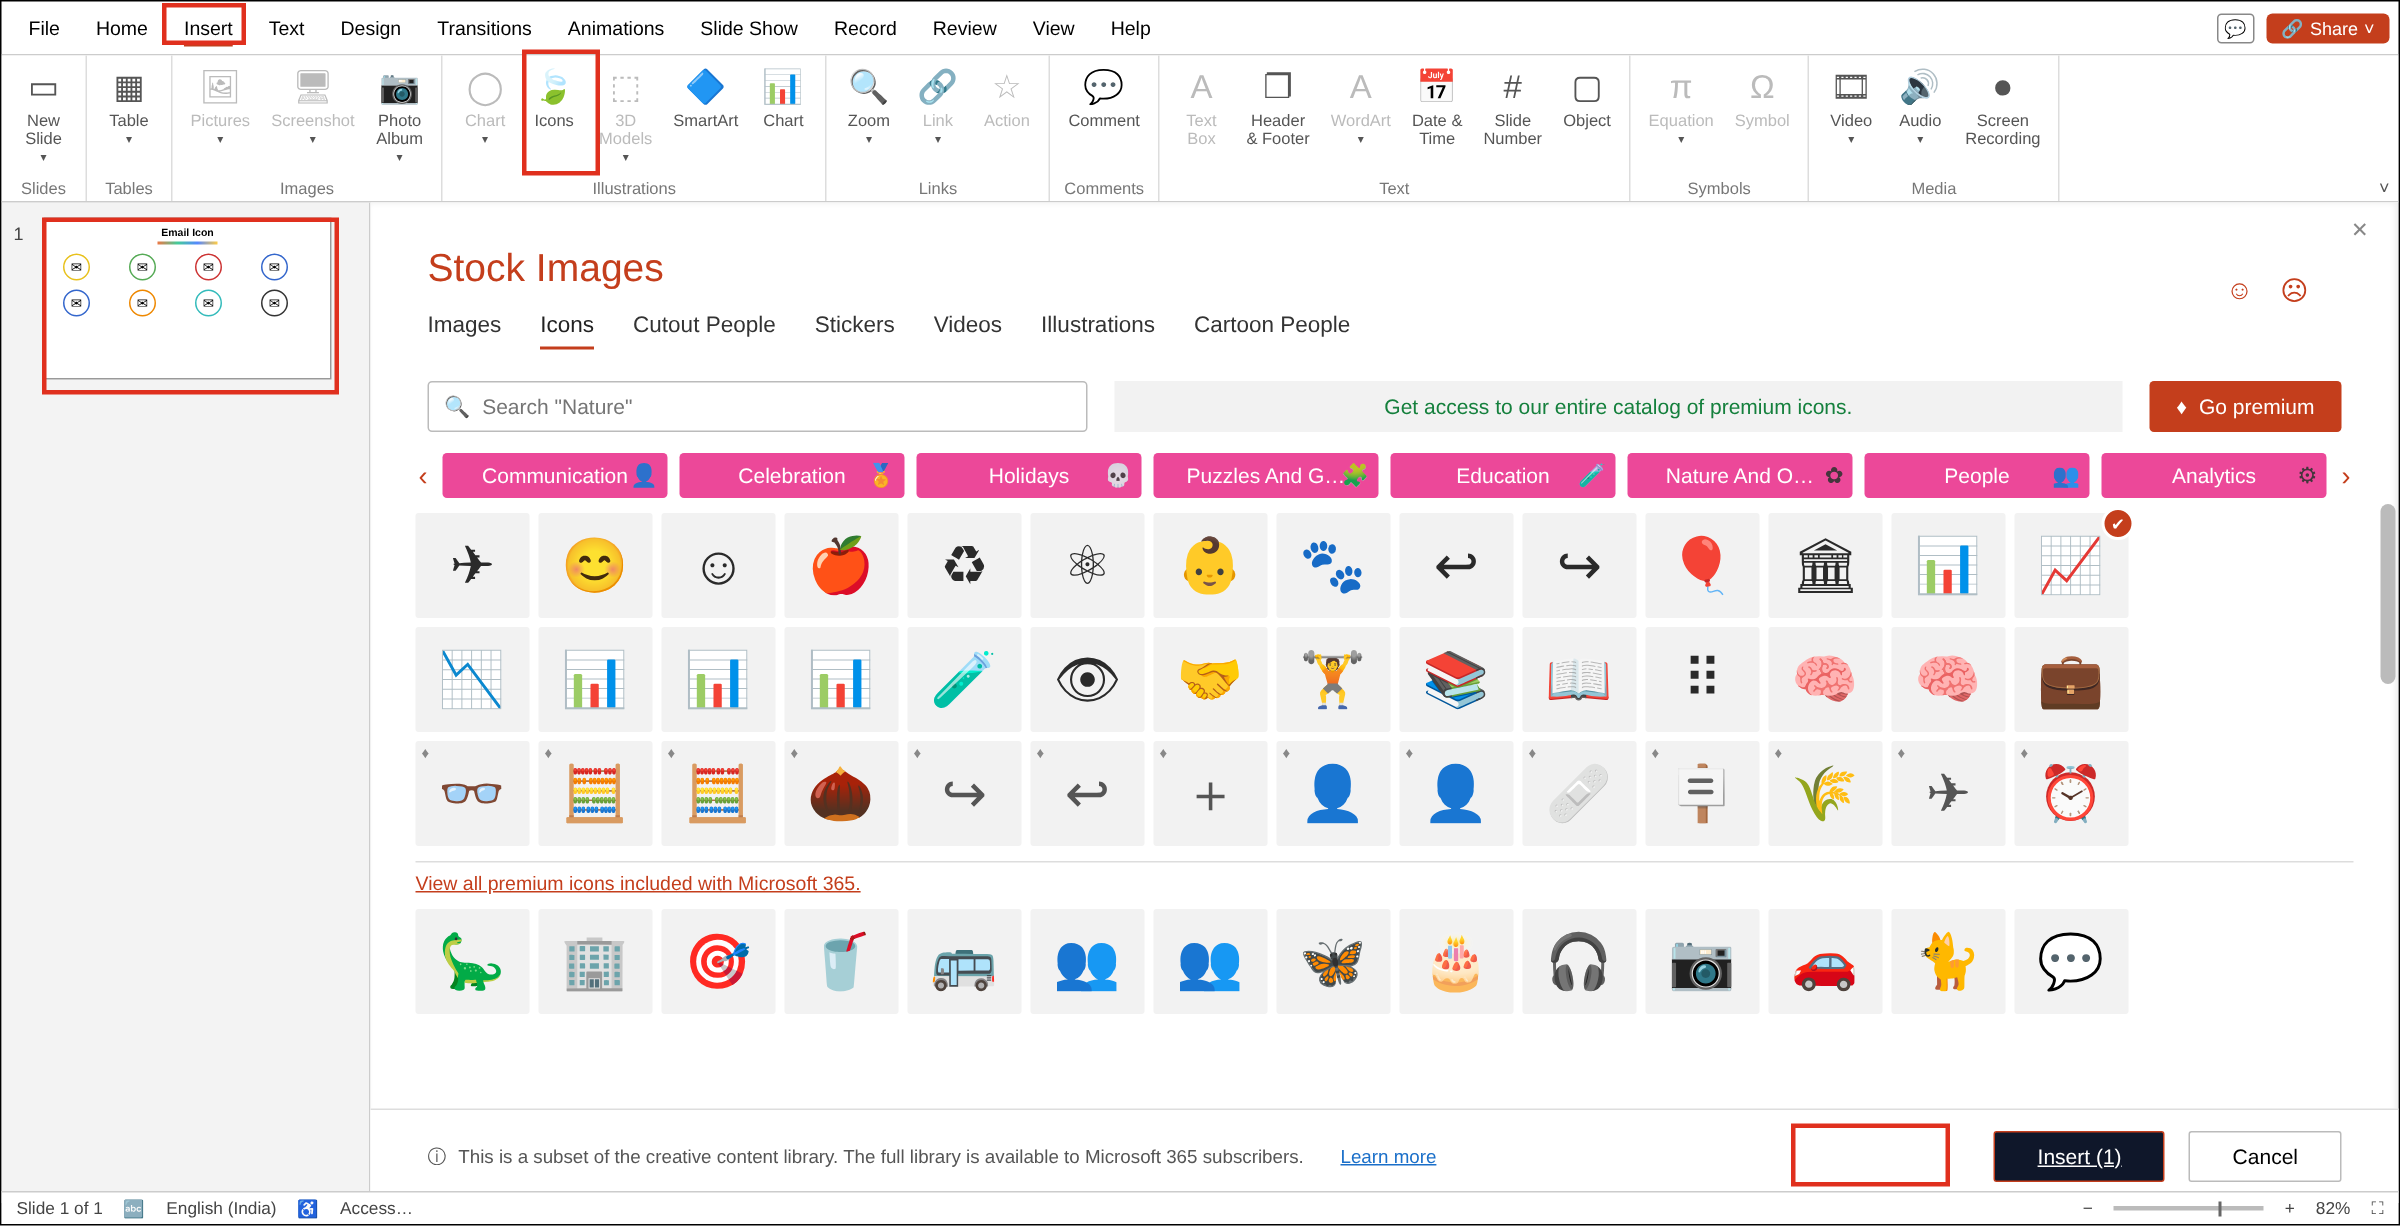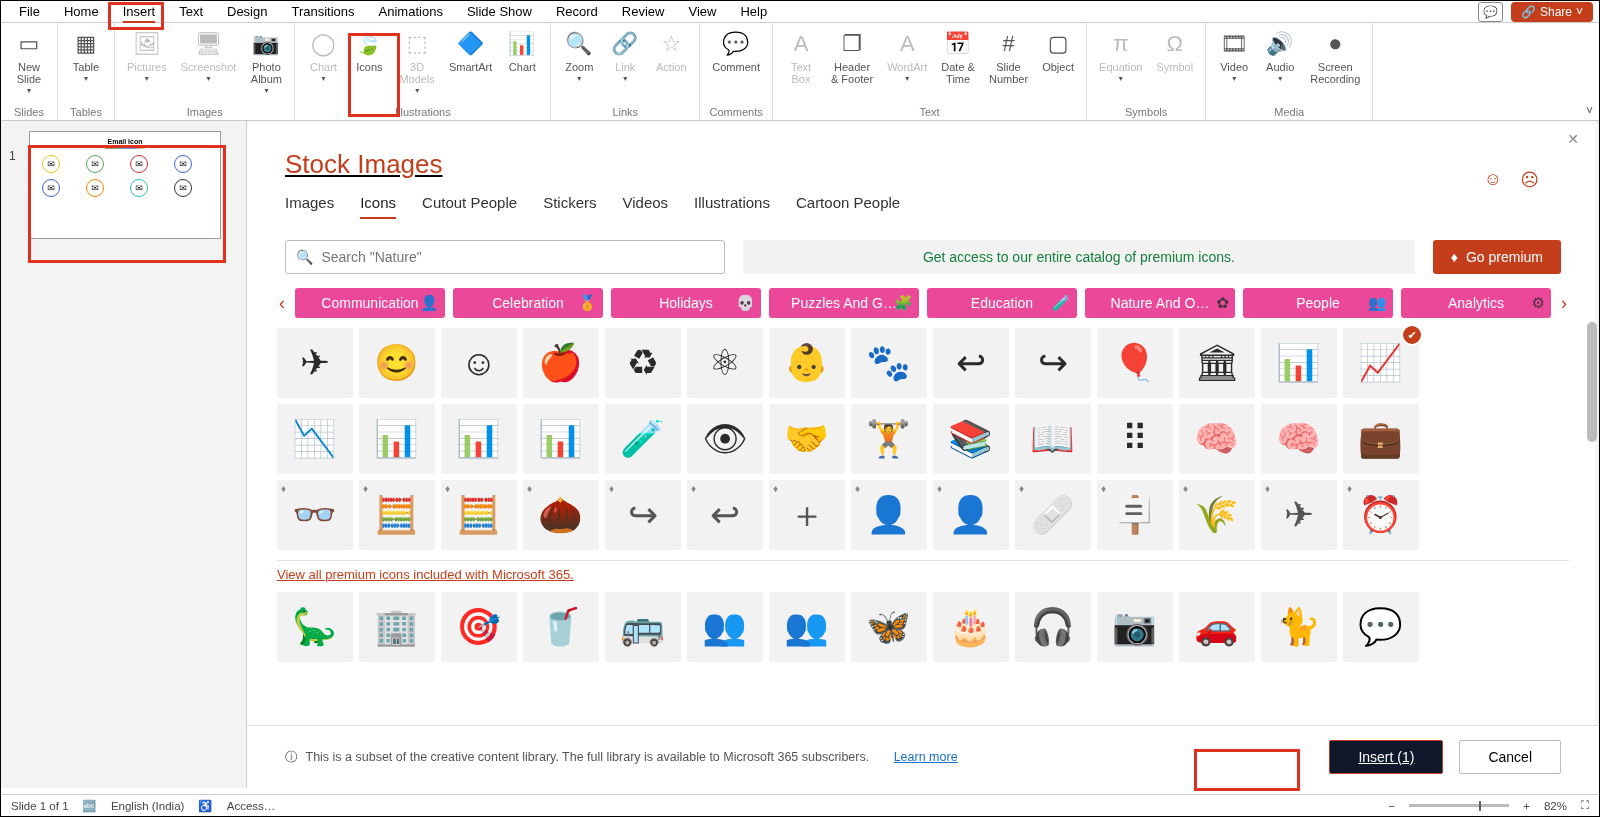--- a/index.html
+++ b/index.html
@@ -1,19 +1,19 @@
 <!DOCTYPE html>
 <html><head>
 <meta charset="utf-8">
 <style>
   * { box-sizing: border-box; margin: 0; padding: 0; font-family: "Segoe UI", Arial, sans-serif; }
   body { width: 1600px; height: 817px; overflow: hidden; background: #fff; border: 1px solid #000; position: relative; }
   
   
-  .menubar { display: flex; align-items: center; height: 22px; border-bottom: 1px solid #ccc; padding: 0 6px; font-size: 13px; }
+  .menubar { display: flex; align-items: center; height: 36px; border-bottom: 1px solid #ccc; padding: 0 6px; font-size: 13px; }
   .menubar .tab { padding: 5px 12px; cursor: default; }
   .menubar .tab.active { text-decoration: underline; text-decoration-color: #c43e1c; text-decoration-thickness: 2.5px; text-underline-offset: 5px; }
   .menubar .spacer { flex: 1; }
   .menubar .share-btn { background: #c43e1c; color: #fff; padding: 3px 10px; border-radius: 4px; font-size: 12px; display:flex;align-items:center;gap:4px; }
   .menubar .comment-icon { border: 1px solid #888; border-radius: 3px; padding: 2px 4px; font-size: 12px; margin-right: 8px; color:#555;}
   
   
   .ribbon { display: flex; height: 98px; border-bottom: 1px solid #ccc; position: relative; background:#fff;}
   .ribbon-group { display: flex; flex-direction: column; align-items: center; border-right: 1px solid #ddd; padding: 2px 6px 0 6px; }
   .ribbon-group-items { display: flex; gap: 2px; flex:1;}
@@ -34,21 +34,21 @@
   .slide-num { position:absolute; left:8px; font-size:12px; color:#444; top:148px;}
   .thumb { background: #fff; border: 1px solid #999; width: 192px; height: 108px; margin-left:18px; font-size:7px; padding:6px; }
   .thumb-title {text-align:center; font-weight:600; margin-bottom:2px;}
   .thumb-bar {height:2px; width:40px; margin:0 auto 6px; background:linear-gradient(90deg,#e74,#4c9,#58f,#fc4);}
   .thumb-grid { display:grid; grid-template-columns:repeat(4,1fr); gap:6px 10px; padding:0 6px;}
   .thumb-ic { width:18px;height:18px;border-radius:50%; border:1.5px solid; display:flex;align-items:center;justify-content:center;font-size:9px;}
   
   
   .stock-dialog { flex: 1; background: #fff; position: relative; display: flex; flex-direction: column; box-shadow: -2px 0 4px rgba(0,0,0,.08) inset;}
   .stock-close { position: absolute; right: 20px; top: 10px; font-size: 14px; color: #888; }
-  .stock-header { padding: 28px 38px 10px; text-decoration: underline; }
+  .stock-header { padding: 28px 38px 10px; }
   .stock-title { font-size: 26px; color: #c43e1c; font-weight: 400; }
   .stock-faces { position:absolute; right:60px; top:48px; display:flex; gap:18px; font-size:18px; color:#c43e1c;}
   .stock-tabs { display: flex; gap: 26px; padding: 4px 38px 10px; font-size: 15px; color: #333; border-bottom:1px solid rgba(0,0,0,0);}
   .stock-tabs .st-tab.active { color: #222; border-bottom: 2px solid #c43e1c; padding-bottom: 6px; font-weight:500;}
   .stock-tabs .st-tab { padding-bottom: 6px; }
   
   .stock-toolbar { display: flex; gap: 18px; padding: 10px 38px 10px; align-items: center; }
   .search-box { flex: 0 0 440px; height: 34px; border: 1px solid #bbb; border-radius: 3px; display: flex; align-items: center; padding: 0 10px; color: #888; font-size: 14px; gap:8px;}
   .search-box input { border:none; outline:none; flex:1; font-size:14px; color:#333; background:transparent;}
   .promo { flex: 1; height: 34px; background: #f2f2f2; display: flex; align-items: center; justify-content: center; font-size: 14px; color: #15803d; }

